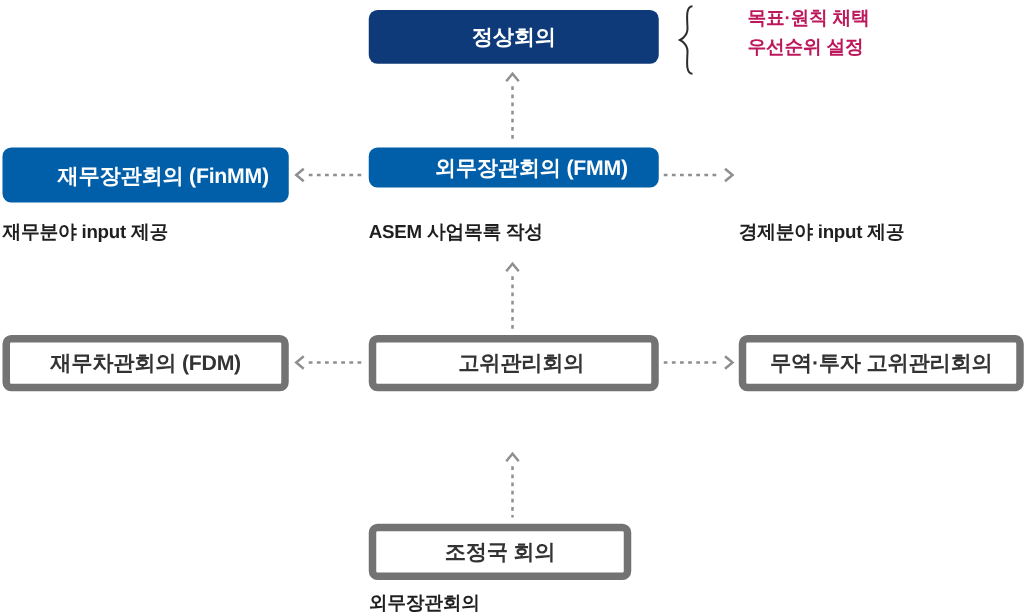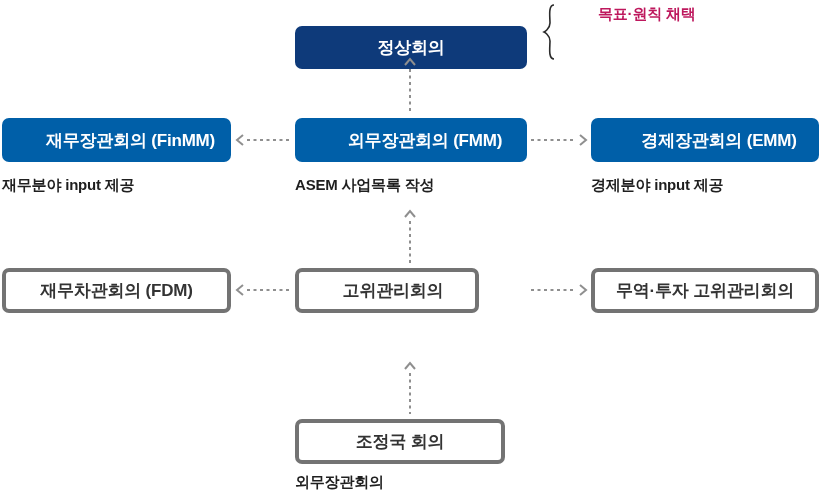--- a/index.html
+++ b/index.html
@@ -5,82 +5,80 @@
   html,body{margin:0;padding:0;background:#ffffff;}
   .stage{
     position:relative;width:822px;height:492px;background:#ffffff;
     font-family:"Liberation Sans","DejaVu Sans",sans-serif;overflow:hidden;
   }
   .box{
     position:absolute;display:flex;align-items:center;justify-content:center;
     border-radius:7px;box-sizing:border-box;text-align:center;
     font-weight:700;font-size:17px;letter-spacing:-0.2px;
   }
-  .box--navy{background:#0e3a7a;color:#ffffff;margin-top:18px;}
+  .box--navy{background:#0e3a7a;color:#ffffff;}
   .box--blue{background:#005fa8;color:#ffffff;padding-left:28px;}
-  .box--outline{background:#ffffff;border:4px solid #737373;color:#333333;}
+  .box--outline{background:#ffffff;border:6px solid #737373;color:#333333;}
   .caption{
     position:absolute;text-align:left;font-weight:700;font-size:15px;
     color:#1f1f1f;letter-spacing:-0.2px;
   }
   .notes{
     position:absolute;left:576px;top:5px;display:flex;flex-direction:column;
     gap:4px;font-weight:700;font-size:15px;color:#be185d;letter-spacing:-0.2px;margin-left:22px;
   }
   .brace{position:absolute;left:541px;top:2px;}
   .arr{position:absolute;}
   .arr line{stroke:#8f8f8f;stroke-width:2;stroke-dasharray:3 3.5;fill:none;}
   .arr polyline{stroke:#8f8f8f;stroke-width:2;fill:none;}
   .brace path{stroke:#2b2b2b;stroke-width:1.6;fill:none;}
 
   
   .pos-summit{left:295px;top:8px;width:232px;height:43px;}
   .pos-min-left{left:2px;top:118px;width:229px;height:44px;}
-  .pos-min-center{left:295px;top:118px;width:232px;height:44px;}
+  .pos-min-center{left:295px;top:118px;width:232px;height:32px;}
   .pos-min-right{left:591px;top:118px;width:228px;height:44px;}
   .pos-cap-min-left{left:2px;top:176px;width:229px;}
   .pos-cap-min-center{left:295px;top:176px;width:232px;}
   .pos-cap-min-right{left:591px;top:176px;width:228px;}
   .pos-sr-left{left:2px;top:268px;width:229px;height:45px;}
-  .pos-sr-center{left:295px;top:268px;width:184px;height:45px;padding-left:12px;}
+  .pos-sr-center{left:295px;top:268px;width:232px;height:45px;padding-left:12px;}
   .pos-sr-right{left:591px;top:268px;width:228px;height:45px;text-align:center;}
   .pos-cap-sr-center{left:295px;top:327px;width:232px;}
   .pos-coord{left:295px;top:419px;width:210px;height:45px;}
   .pos-cap-coord{left:295px;top:473px;width:232px;}
 </style>
 </head>
 <body>
 
 <div class="stage">
 
   <div class="box box--navy pos-summit">
     <span>정상회의</span>
   </div>
 
   <svg class="brace" width="16" height="60">
     <path d="M13,3 C7,3 9,15 9,21 C9,27 3,30 3,30 C3,30 9,33 9,39 C9,45 7,57 13,57"></path>
   </svg>
 
   <div class="notes">
     <span>목표·원칙 채택</span>
+    <span>우선순위 설정</span>
   </div>
 
   <svg class="arr" style="left:402px;top:56px;" width="16" height="60">
     <polyline points="3,9 8,3 13,9"></polyline>
     <line x1="8" y1="13" x2="8" y2="58"></line>
   </svg>
 
   <div class="box box--blue pos-min-left">
     <span>재무장관회의 (FinMM)</span>
   </div>
   <div class="box box--blue pos-min-center">
     <span>외무장관회의 (FMM)</span>
-  </div>
-  <div class="box box--blue pos-min-right">
-    <span>경제장관회의 (EMM)</span>
   </div>
 
   <svg class="arr" style="left:234px;top:133px;" width="60" height="14">
     <polyline points="9,2 3,7 9,12"></polyline>
     <line x1="13" y1="7" x2="58" y2="7"></line>
   </svg>
   <svg class="arr" style="left:529px;top:133px;" width="60" height="14">
     <polyline points="51,2 57,7 51,12"></polyline>
     <line x1="2" y1="7" x2="47" y2="7"></line>
   </svg>

